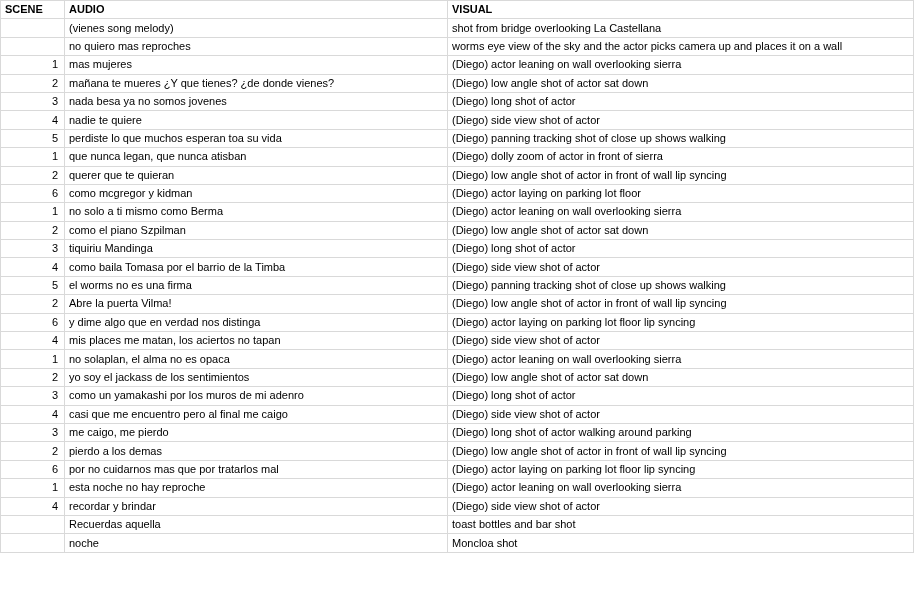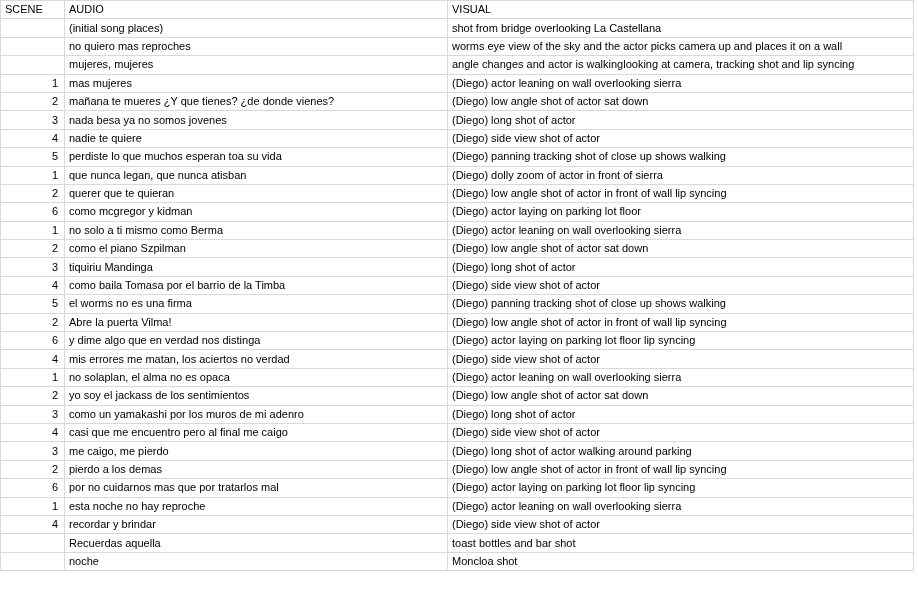--- a/index.html
+++ b/index.html
@@ -31,21 +31,21 @@
     font-size: 11px;
     line-height: 17px;
     color: #000000;
     white-space: nowrap;
     overflow: hidden;
     vertical-align: middle;
     text-align: left;
     background: #ffffff;
   }
   table.grid th {
-    font-weight: normal;
+    font-weight: bold;
     margin-left: 48px;
   }
   table.grid td.cell-scene {
     text-align: right;
     padding-right: 6px;
   }
 </style>
 </head>
 <body>
 
@@ -59,36 +59,31 @@
     <thead>
       <tr>
         <th>SCENE</th>
         <th>AUDIO</th>
         <th>VISUAL</th>
       </tr>
     </thead>
     <tbody id="rows-body">
   <tr>
     <td class="cell-scene"></td>
-    <td class="cell-audio">(initial song places)</td>
+    <td class="cell-audio">(vienes song melody)</td>
     <td class="cell-visual">shot from bridge overlooking La Castellana</td>
   </tr>
 
 
   <tr>
     <td class="cell-scene"></td>
     <td class="cell-audio">no quiero mas reproches</td>
     <td class="cell-visual">worms eye view of the sky and the actor picks camera up and places it on a wall</td>
   </tr>
 
-  <tr>
-    <td class="cell-scene"></td>
-    <td class="cell-audio">mujeres, mujeres</td>
-    <td class="cell-visual">angle changes and actor is walkinglooking at camera, tracking shot and lip syncing</td>
-  </tr>
 
   <tr>
     <td class="cell-scene">1</td>
     <td class="cell-audio">mas mujeres</td>
     <td class="cell-visual">(Diego) actor leaning on wall overlooking sierra</td>
   </tr>
 
   <tr>
     <td class="cell-scene">2</td>
     <td class="cell-audio">mañana te mueres ¿Y que tienes? ¿de donde vienes?</td>
@@ -168,21 +163,21 @@
   </tr>
 
   <tr>
     <td class="cell-scene">6</td>
     <td class="cell-audio">y dime algo que en verdad nos distinga</td>
     <td class="cell-visual">(Diego) actor laying on parking lot floor lip syncing</td>
   </tr>
 
   <tr>
     <td class="cell-scene">4</td>
-    <td class="cell-audio">mis errores me matan, los aciertos no verdad</td>
+    <td class="cell-audio">mis places me matan, los aciertos no tapan</td>
     <td class="cell-visual">(Diego) side view shot of actor</td>
   </tr>
 
   <tr>
     <td class="cell-scene">1</td>
     <td class="cell-audio">no solaplan, el alma no es opaca</td>
     <td class="cell-visual">(Diego) actor leaning on wall overlooking sierra</td>
   </tr>
 
   <tr>

